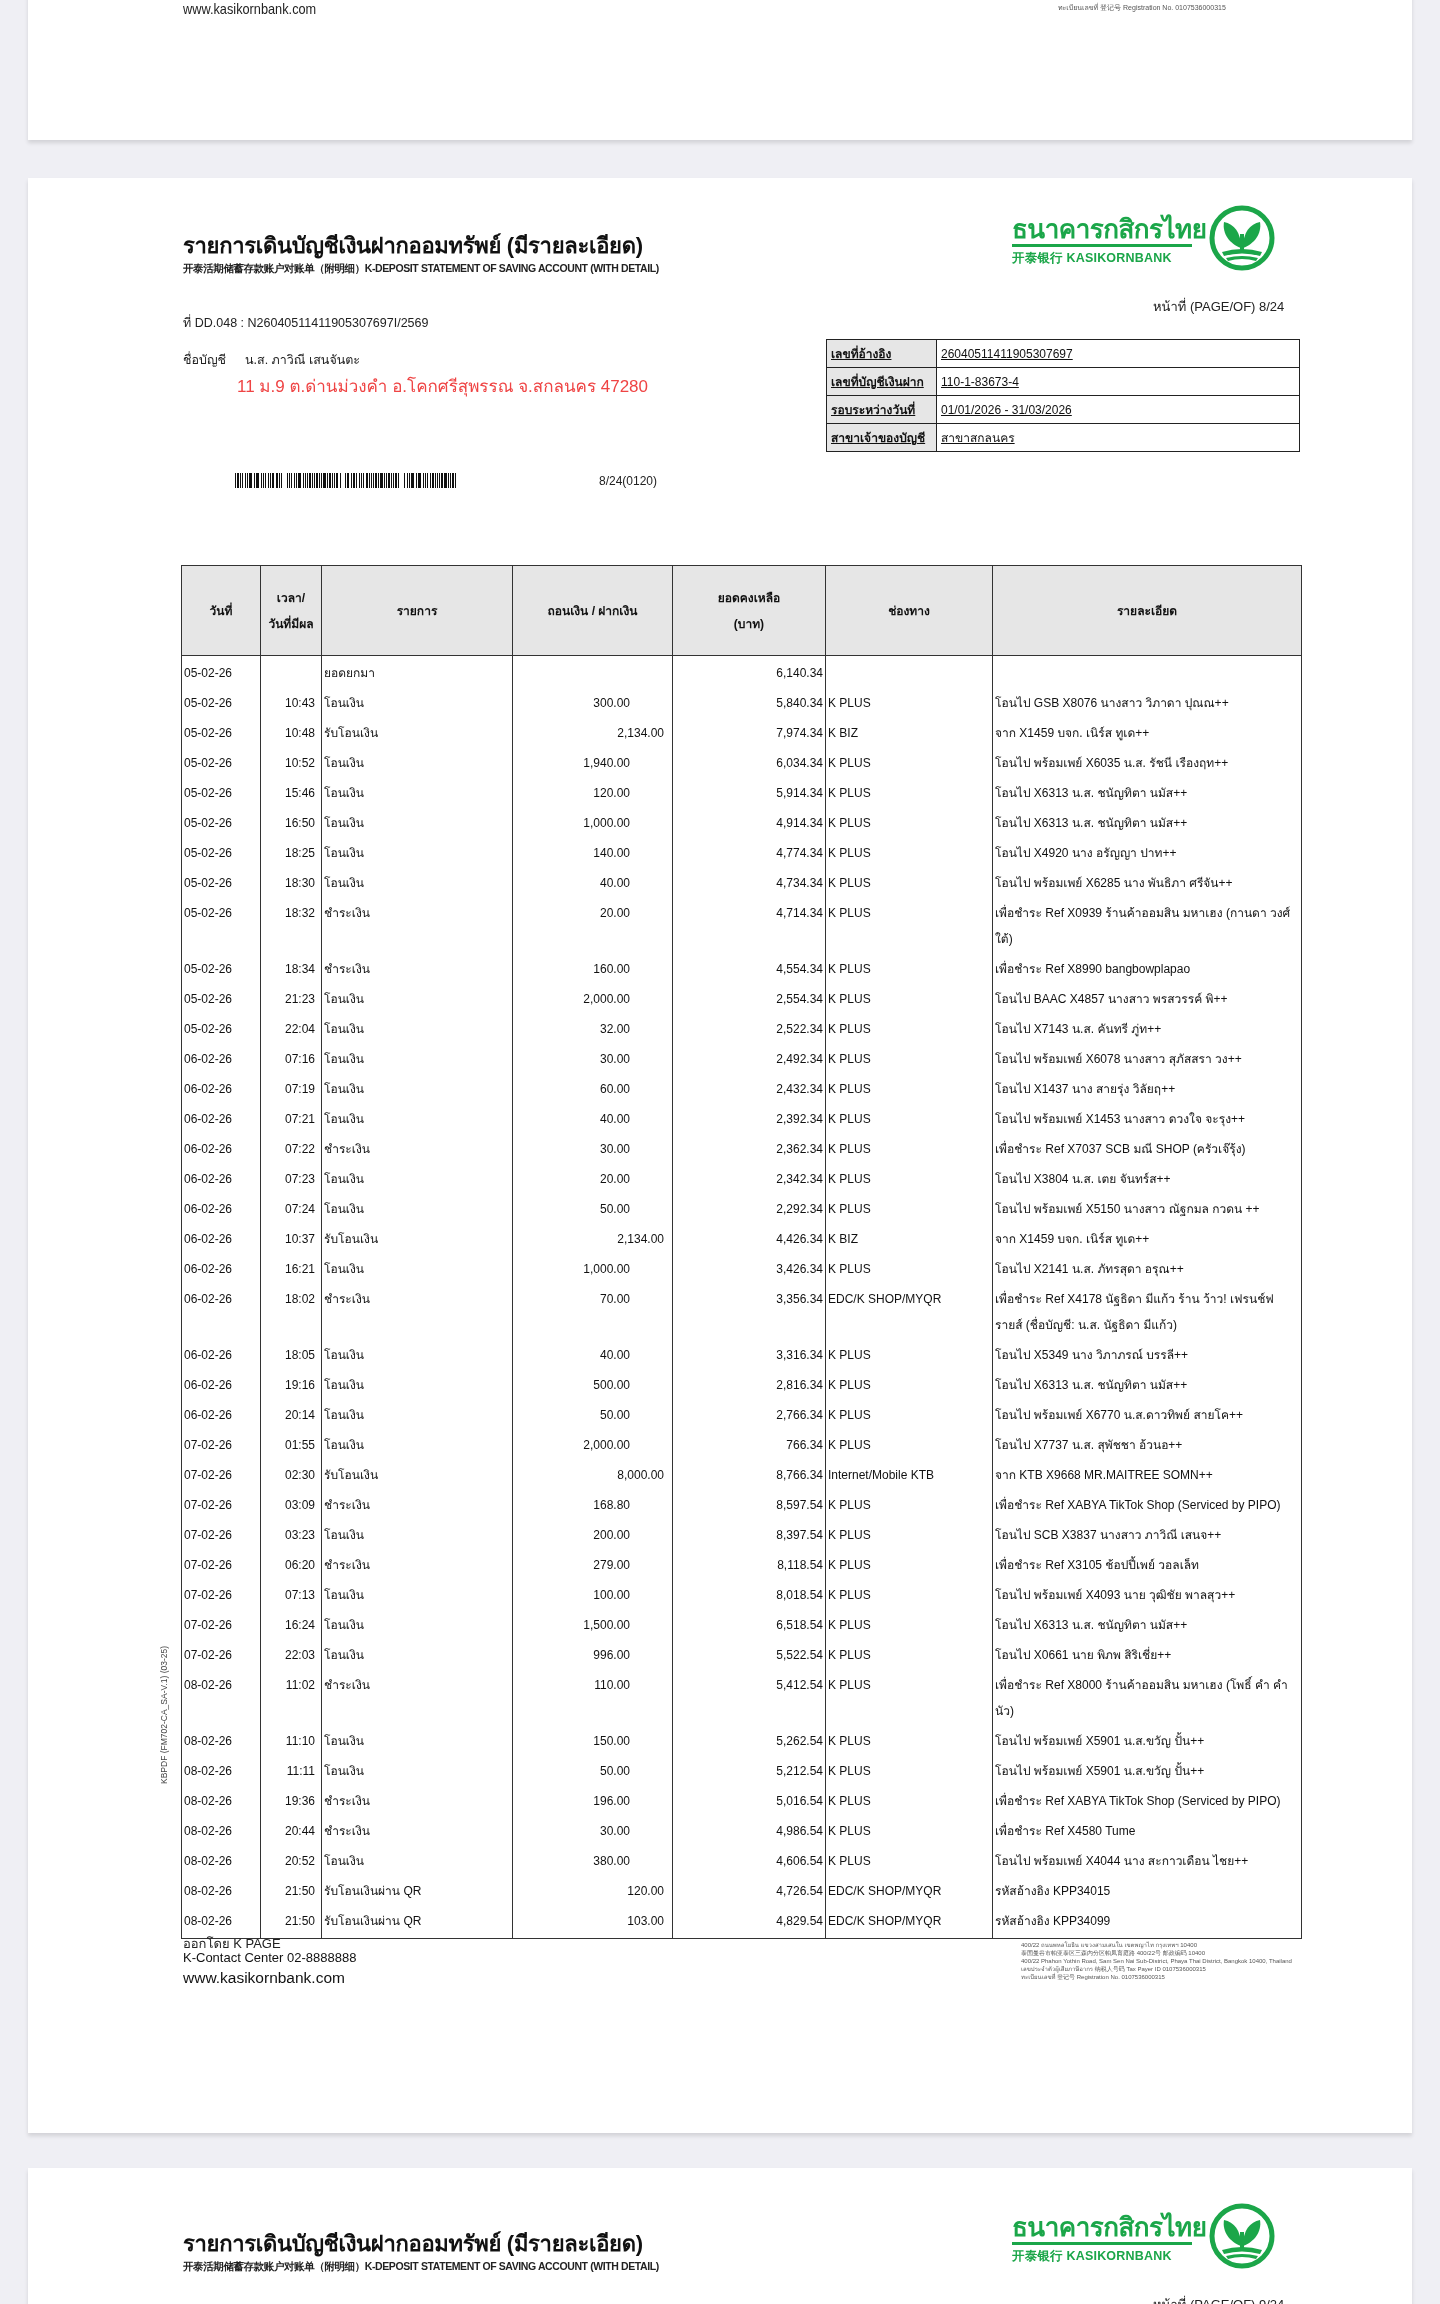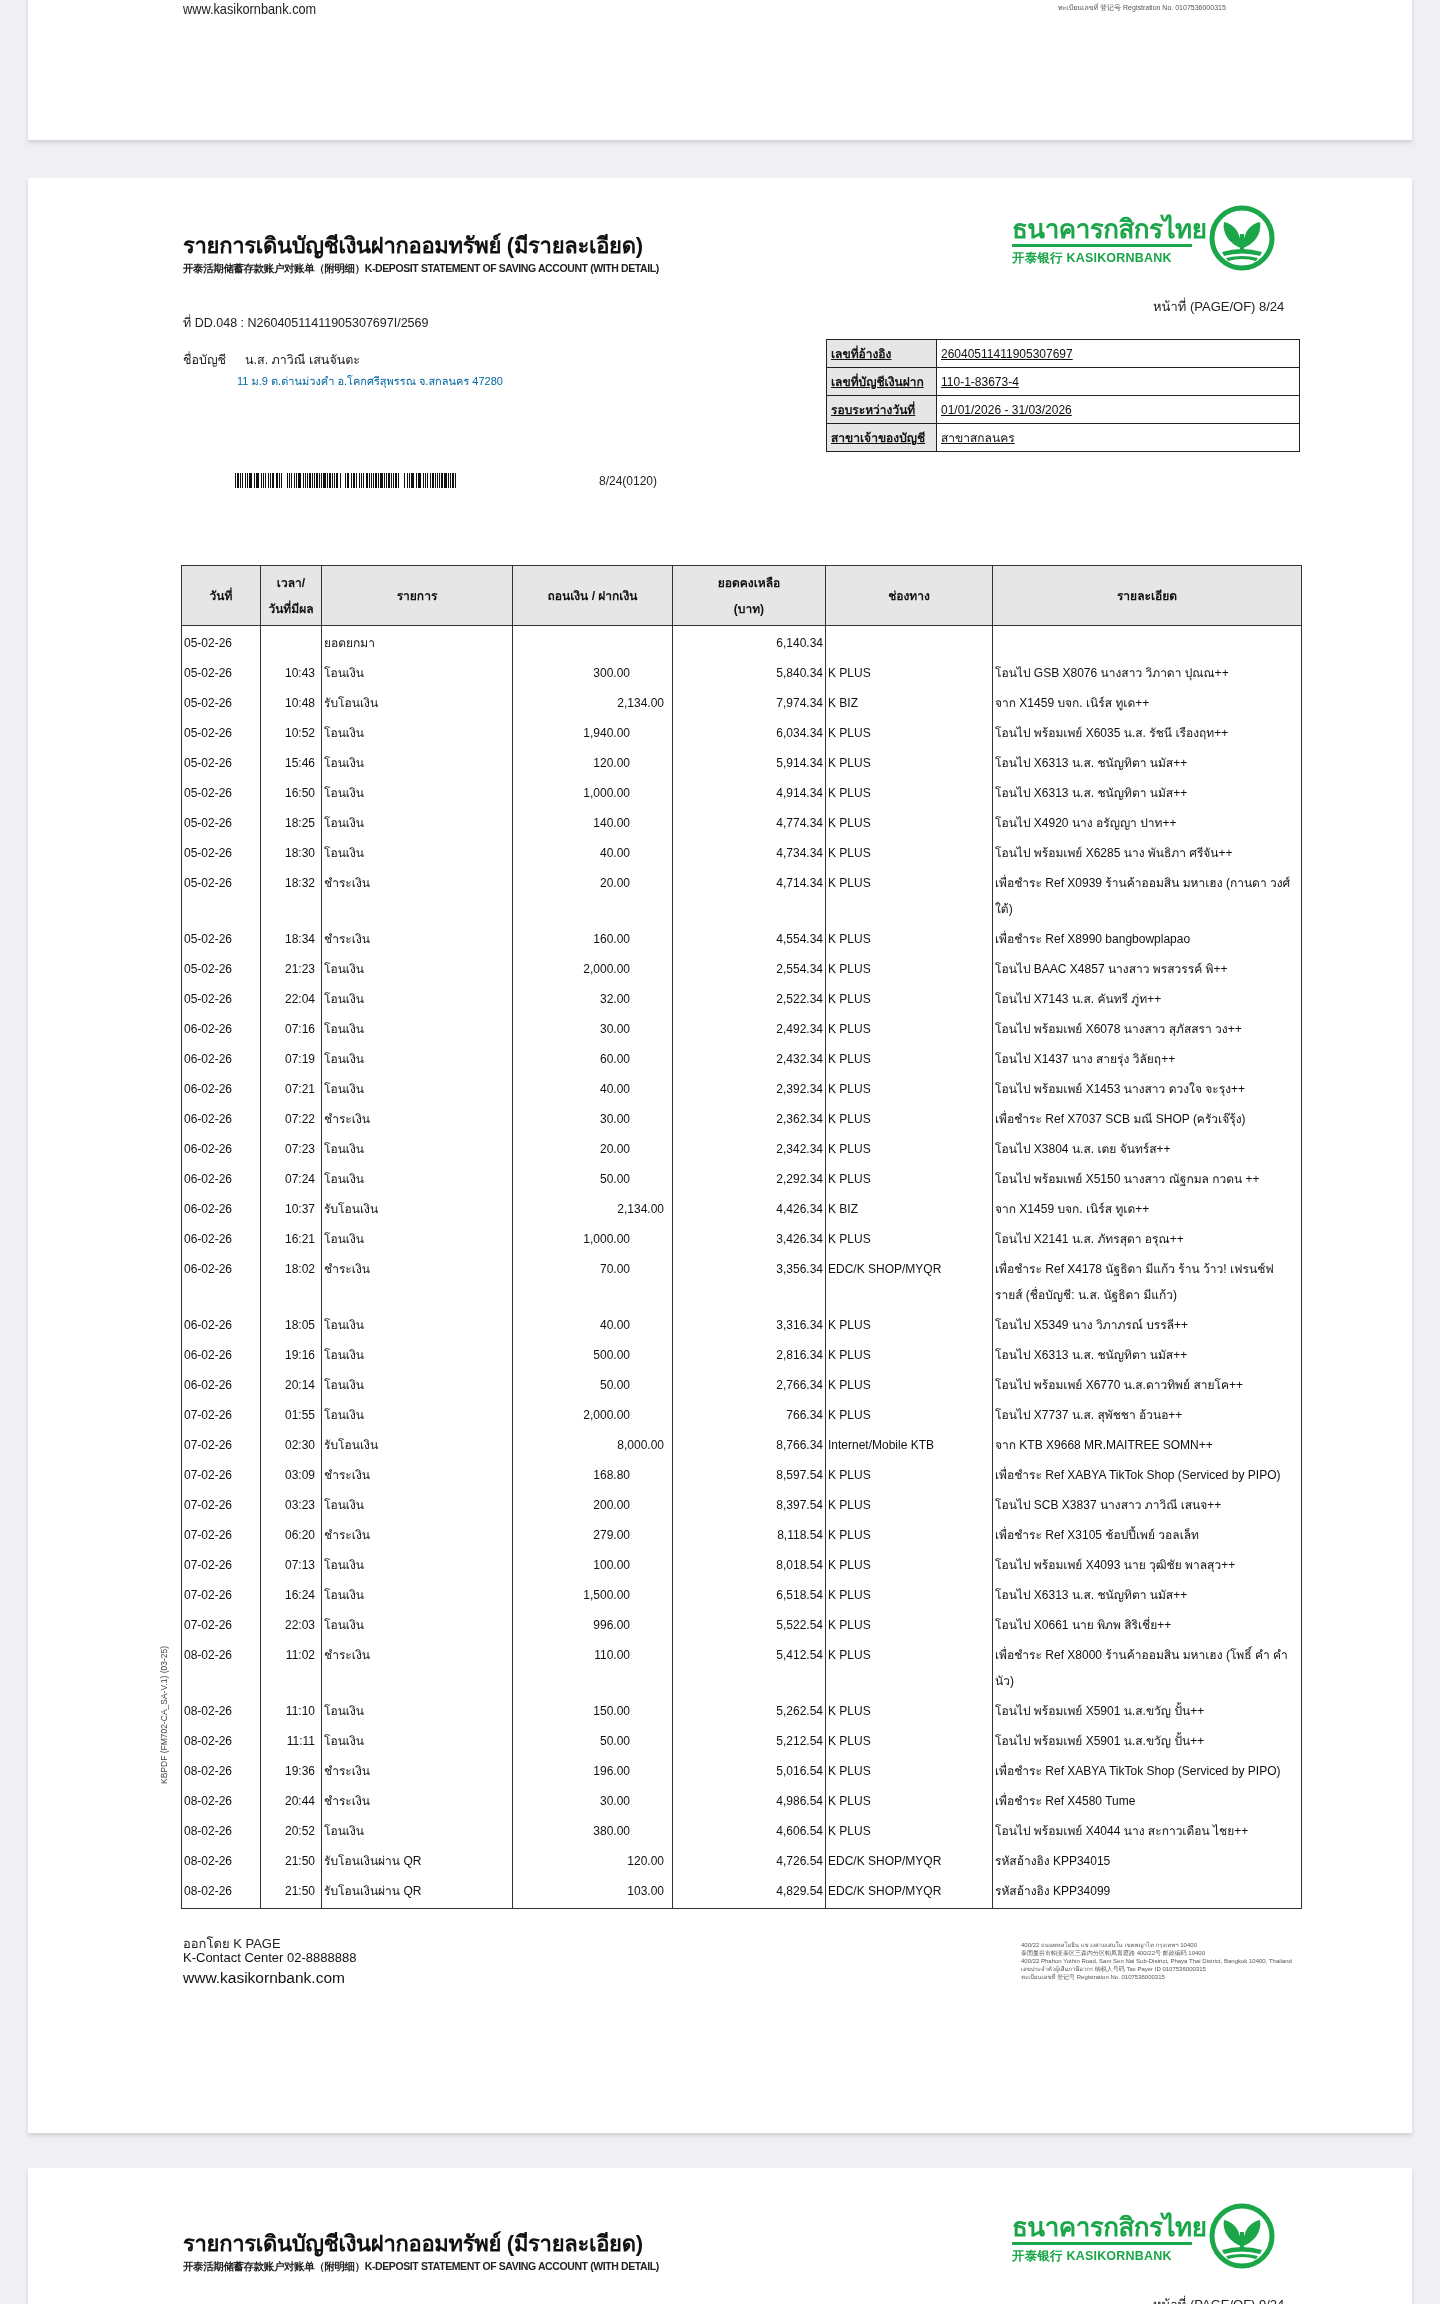--- a/index.html
+++ b/index.html
@@ -27,35 +27,35 @@
   .logo .thai { position:absolute; left:0; top:0; font-size:26px; font-weight:bold; color:#1ba649; letter-spacing:-0.5px; }
   .logo .rule { position:absolute; left:0; top:36px; width:180px; height:3px; background:#1ba649; }
   .logo .eng { position:absolute; left:0; top:42px; font-size:12.5px; font-weight:bold; color:#1ba649; letter-spacing:0.2px; }
   .logo svg { position:absolute; left:196px; top:-4px; }
 
   .pageno { position:absolute; font-size:13px; color:#222; }
 
   .ref-line { position:absolute; left:155px; top:135px; font-size:12.5px; color:#222; }
   .acct-name { position:absolute; left:155px; top:172px; font-size:12.5px; color:#222; }
   .acct-name .lbl { display:inline-block; width:62px; }
-  .acct-addr { position:absolute; left:209px; top:194px; font-size:11px; color:#0369a1; }
+  .acct-addr { position:absolute; left:209px; top:194px; font-size:17px; color:#ef4444; }
 
   .barcode { position:absolute; left:207px; top:295px; height:15px; display:flex; align-items:stretch; }
   .barcode span { display:block; background:#111; height:100%; }
   .barcode-code { position:absolute; left:571px; top:296px; font-size:12px; color:#222; }
 
   table.info { position:absolute; left:798px; top:161px; width:474px; border-collapse:collapse; font-size:12px; }
   table.info td { border:1.5px solid #222; height:27px; padding:0 4px;text-decoration:underline; }
   table.info td.k { background:#e6e6e6; font-weight:bold; width:101px; white-space:nowrap; }
 
   table.tx { position:absolute; left:153px; top:387px; width:1121px; border-collapse:collapse; font-size:12px; }
   table.tx thead th {
     background:#e6e6e6; font-weight:bold; font-size:12px; color:#111;
     border:1px solid #333; border-top:1.5px solid #333; border-bottom:1.5px solid #333;
-    height:59px; padding:0 2px; line-height:26px;
+    height:59px; padding:15px 2px; line-height:26px;
   }
   table.tx tbody td {
     border-left:1px solid #333; border-right:1px solid #333;
     vertical-align:top; padding:4px 2px 0 2px; line-height:26px; height:22px;
     white-space:nowrap;
   }
   table.tx tbody tr.last td { border-bottom:1.5px solid #333; padding-bottom:4px; }
   table.tx td.date { width:74px; }
   table.tx td.time { width:52px; text-align:right; padding-right:6px; }
   table.tx td.desc { width:186px; }

